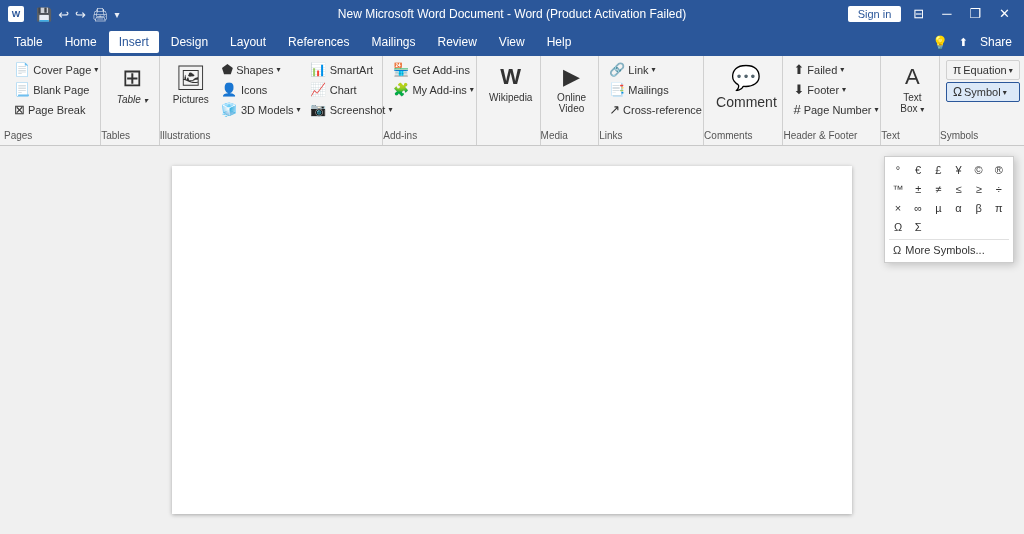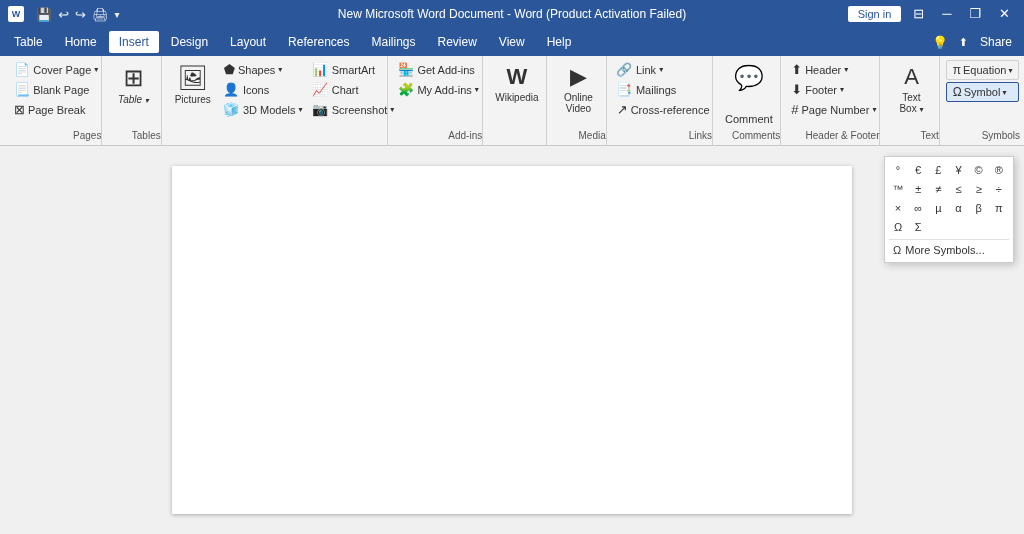--- a/index.html
+++ b/index.html
@@ -80,21 +80,21 @@
       border-right: 1px solid #d0d0d0;
       min-width: fit-content;
       position: relative;
     }
     .ribbon-group:last-child { border-right: none; }
     .ribbon-group-label {
       position: absolute;
       bottom: 4px;
       left: 0;
       right: 0;
-      text-align: right;
+      text-align: left;
       font-size: 10px;
       color: #555;
     }
     .ribbon-items {
       display: flex;
       flex-direction: row;
       align-items: flex-start;
       gap: 2px;
       flex: 1;
       padding-bottom: 16px;
@@ -319,20 +319,21 @@
           <span style="font-size:13px;">📈</span>
           <span>Chart</span>
         </div>
         <div class="ribbon-btn-small">
           <span style="font-size:13px;">📷</span>
           <span>Screenshot</span>
           <span class="dropdown-arrow">▾</span>
         </div>
       </div>
     </div>
+    <div class="ribbon-group-label">Illustrations</div>
   </div>
 
   <div class="ribbon-group" style="min-width:80px;">
     <div class="ribbon-items">
       <div class="ribbon-col">
         <div class="ribbon-btn-small">
           <span style="font-size:13px;">🏪</span>
           <span>Get Add-ins</span>
         </div>
         <div class="ribbon-btn-small">
@@ -383,32 +384,32 @@
         </div>
       </div>
     </div>
     <div class="ribbon-group-label">Links</div>
   </div>
 
   <div class="ribbon-group" style="min-width:55px;">
     <div class="ribbon-items">
       <div class="ribbon-btn-large">
         <span style="font-size:24px;">💬</span>
-        <span style="font-size:11px;margin-top:19px;">Comment</span>
+        <span style="font-size:14px;">Comment</span>
       </div>
     </div>
     <div class="ribbon-group-label">Comments</div>
   </div>
 
   <div class="ribbon-group" style="min-width:80px;">
     <div class="ribbon-items">
       <div class="ribbon-col">
         <div class="ribbon-btn-small">
           <span style="font-size:13px;">⬆</span>
-          <span>Header</span>
+          <span>Failed</span>
           <span class="dropdown-arrow">▾</span>
         </div>
         <div class="ribbon-btn-small">
           <span style="font-size:13px;">⬇</span>
           <span>Footer</span>
           <span class="dropdown-arrow">▾</span>
         </div>
         <div class="ribbon-btn-small">
           <span style="font-size:13px;">#</span>
           <span>Page Number</span>

